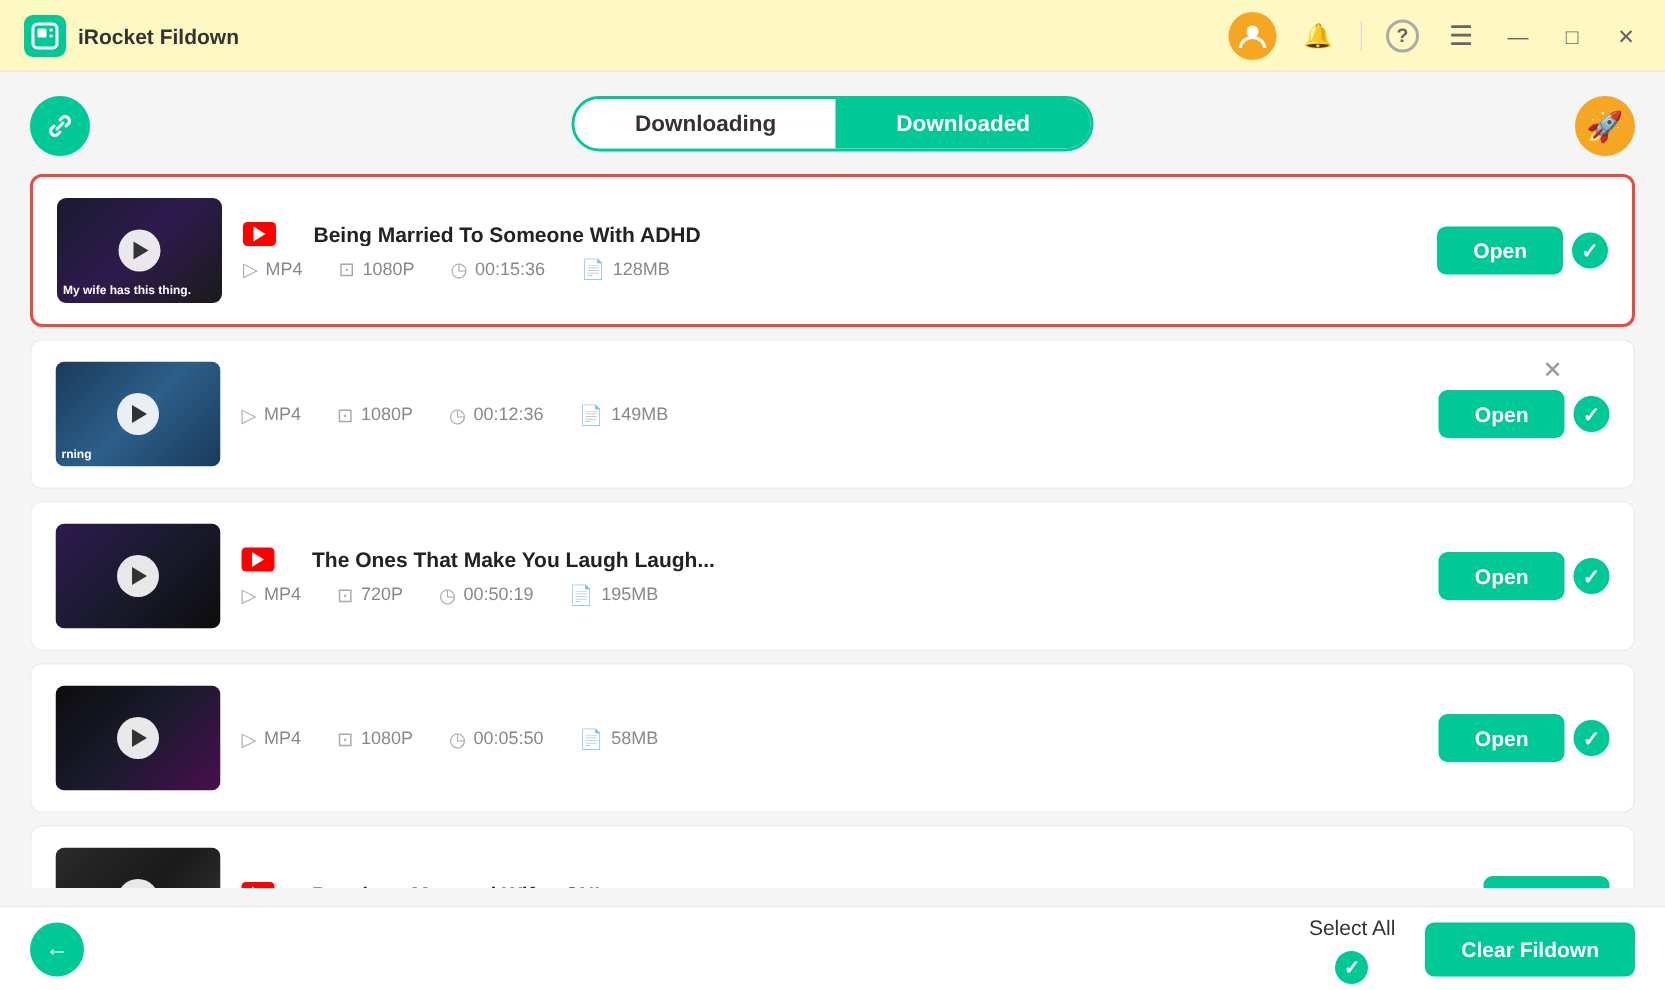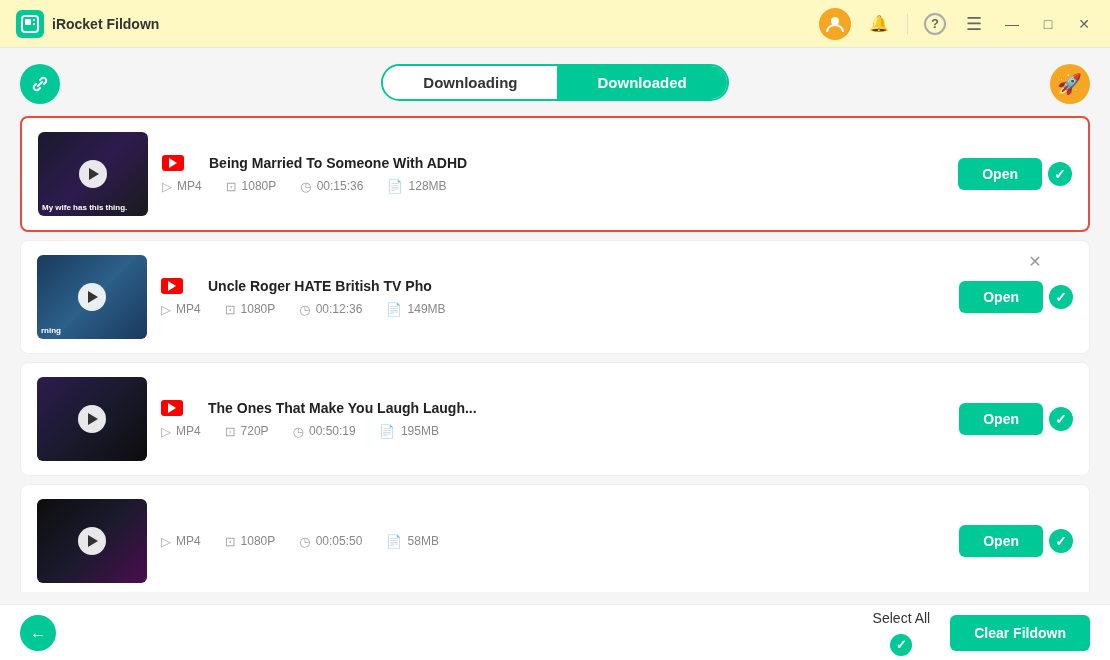--- a/index.html
+++ b/index.html
@@ -193,21 +193,21 @@
     }
     .video-item.selected {
       border: 2px solid #e74c3c;
     }
     .video-item:not(.selected) {
       border: 1px solid #eee;
     }
 
     .video-thumbnail {
       width: 110px;
-      height: 84px;
+      height: 70px;
       border-radius: 6px;
       overflow: hidden;
       flex-shrink: 0;
       position: relative;
     }
     .thumb-bg {
       width: 100%;
       height: 100%;
       display: flex;
       align-items: center;
@@ -489,24 +489,20 @@
       </div>
 
       <div class="video-item">
         <div class="video-thumbnail">
           <div class="thumb-bg blue">
             <div class="play-btn"></div>
             <span class="thumb-text">rning</span>
           </div>
         </div>
         <div class="video-info">
-          <div class="video-title-row">
-            <div class="yt-icon"></div>
-            <span class="video-title">Uncle Roger HATE British TV Pho</span>
-          </div>
           <div class="video-meta">
             <div class="meta-item">
               <span class="meta-icon">▷</span>
               <span>MP4</span>
             </div>
             <div class="meta-item">
               <span class="meta-icon">⊡</span>
               <span>1080P</span>
             </div>
             <div class="meta-item">

